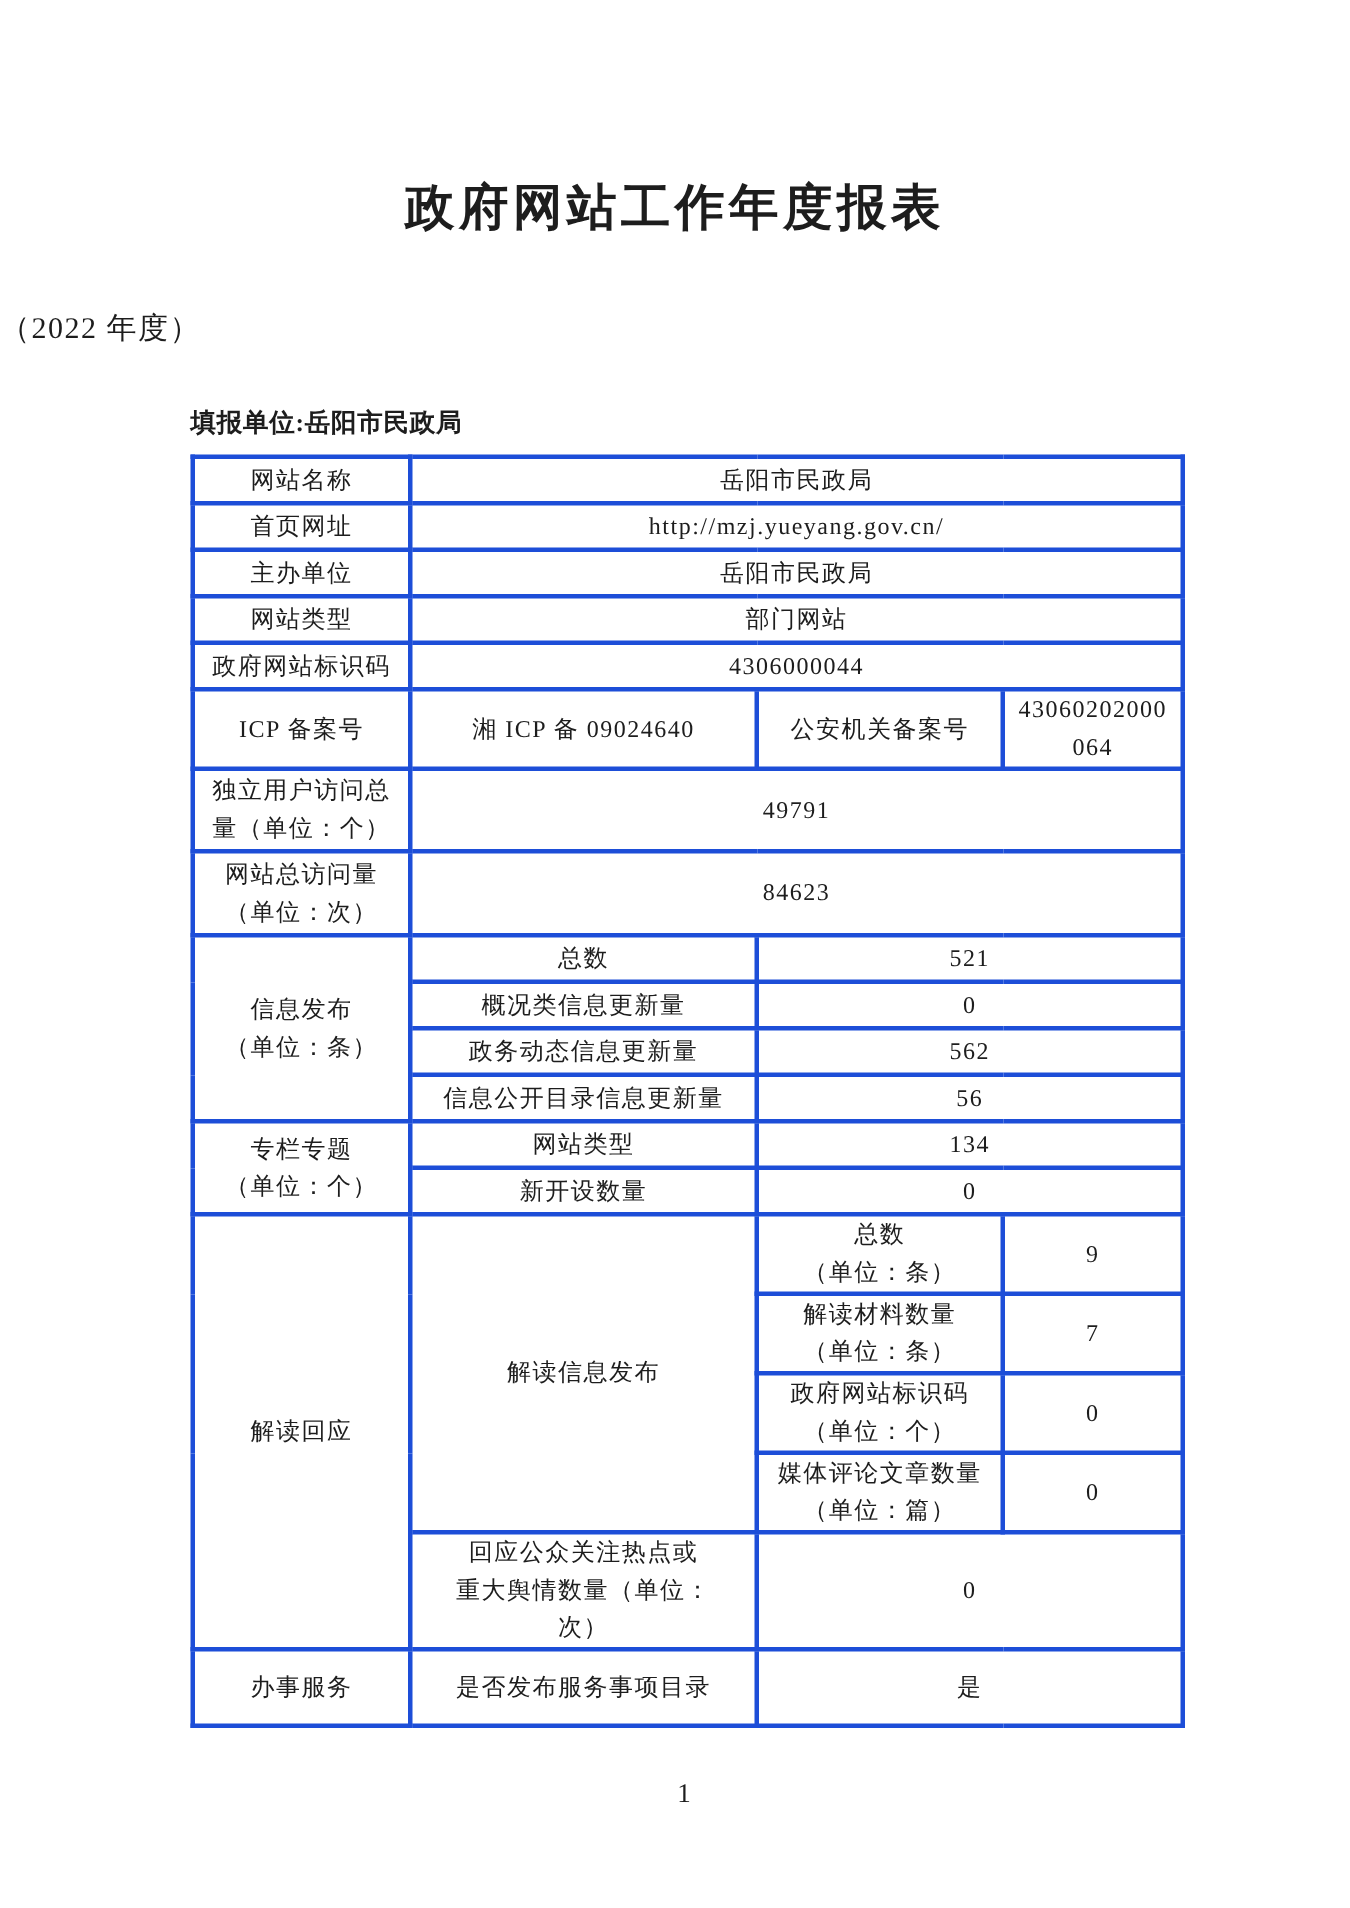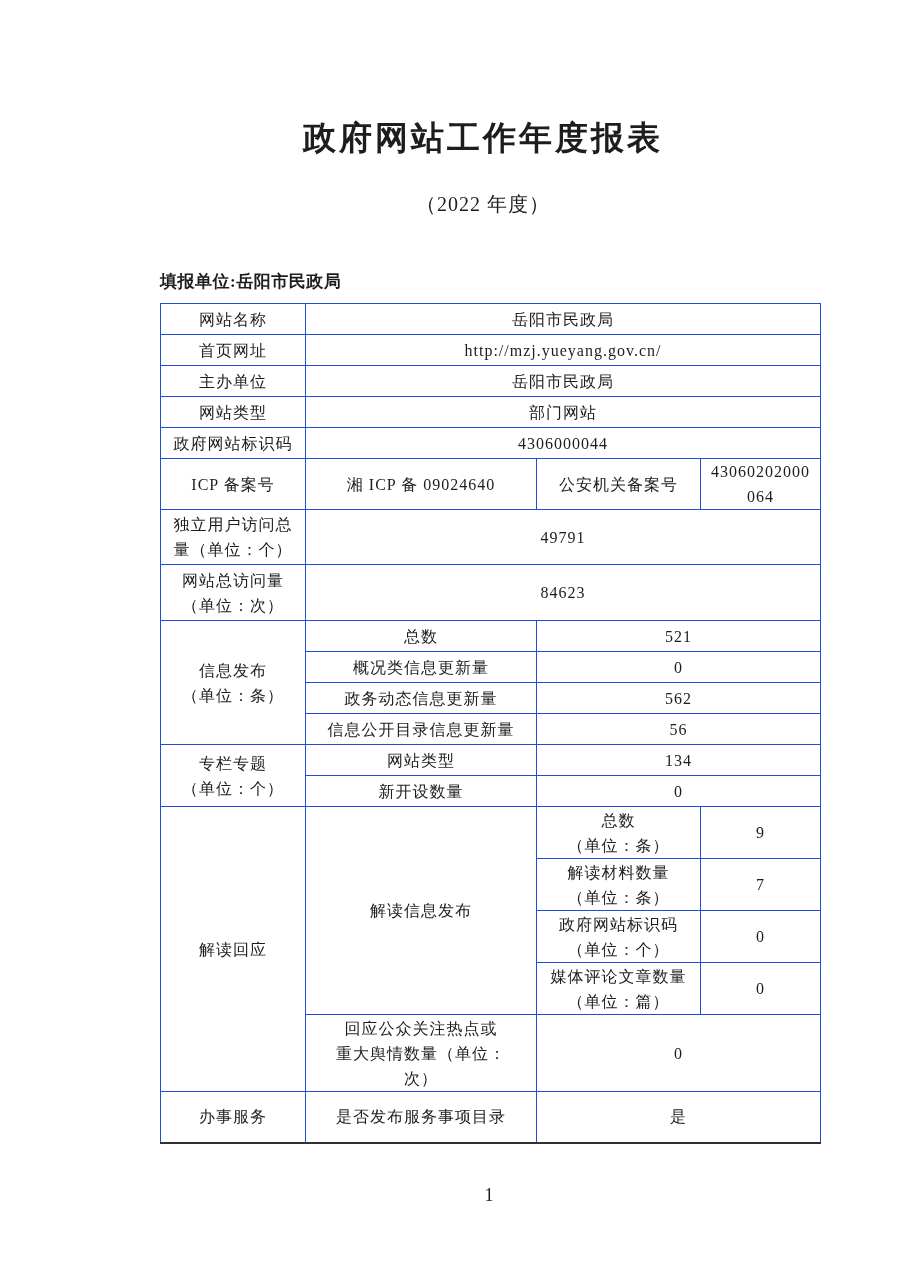--- a/index.html
+++ b/index.html
@@ -4,58 +4,57 @@
 <style>
   html, body { margin: 0; padding: 0; background: #ffffff; }
   .page {
     position: relative;
     width: 820px;
     height: 1272px;
     background: #ffffff;
     color: #1d1d1d;
     font-family: "Liberation Serif", "DejaVu Serif", serif;
     overflow: hidden;
-    margin-left: 33px;
   }
   .doc-title {
     position: absolute;
     top: 116px; left: 0;
     width: 900px;
     text-align: center;
     font-family: "Liberation Sans", "DejaVu Sans", sans-serif;
     font-weight: bold;
     font-size: 33px;
     letter-spacing: 3px;
   }
   .doc-subtitle {
     position: absolute;
-    top: 191px; left: 0;
+    top: 205px; left: 0;
     width: 900px;
-    text-align: center;
+    text-align: left;
     font-size: 20px;
     letter-spacing: 1px;
   }
   .filing-unit {
     position: absolute;
     top: 270px; left: 127px;
     font-size: 17px;
     font-weight: bold;
     letter-spacing: 0.5px;
   }
   table.report {
     position: absolute;
     top: 303px; left: 127px;
     width: 660px;
     border-collapse: collapse;
     table-layout: fixed;
     border: 1px solid #303030;
     border-bottom-width: 2px;
   }
   table.report td {
-    border: 1px solid #1d4ed8;
+    border: 3px solid #1d4ed8;
     text-align: center;
     vertical-align: middle;
     font-size: 16px;
     letter-spacing: 1px;
     line-height: 25px;
     padding: 0;
     overflow: hidden;
   }
   td.ml { white-space: pre-line; }
   tr.h31 { height: 31px; }

